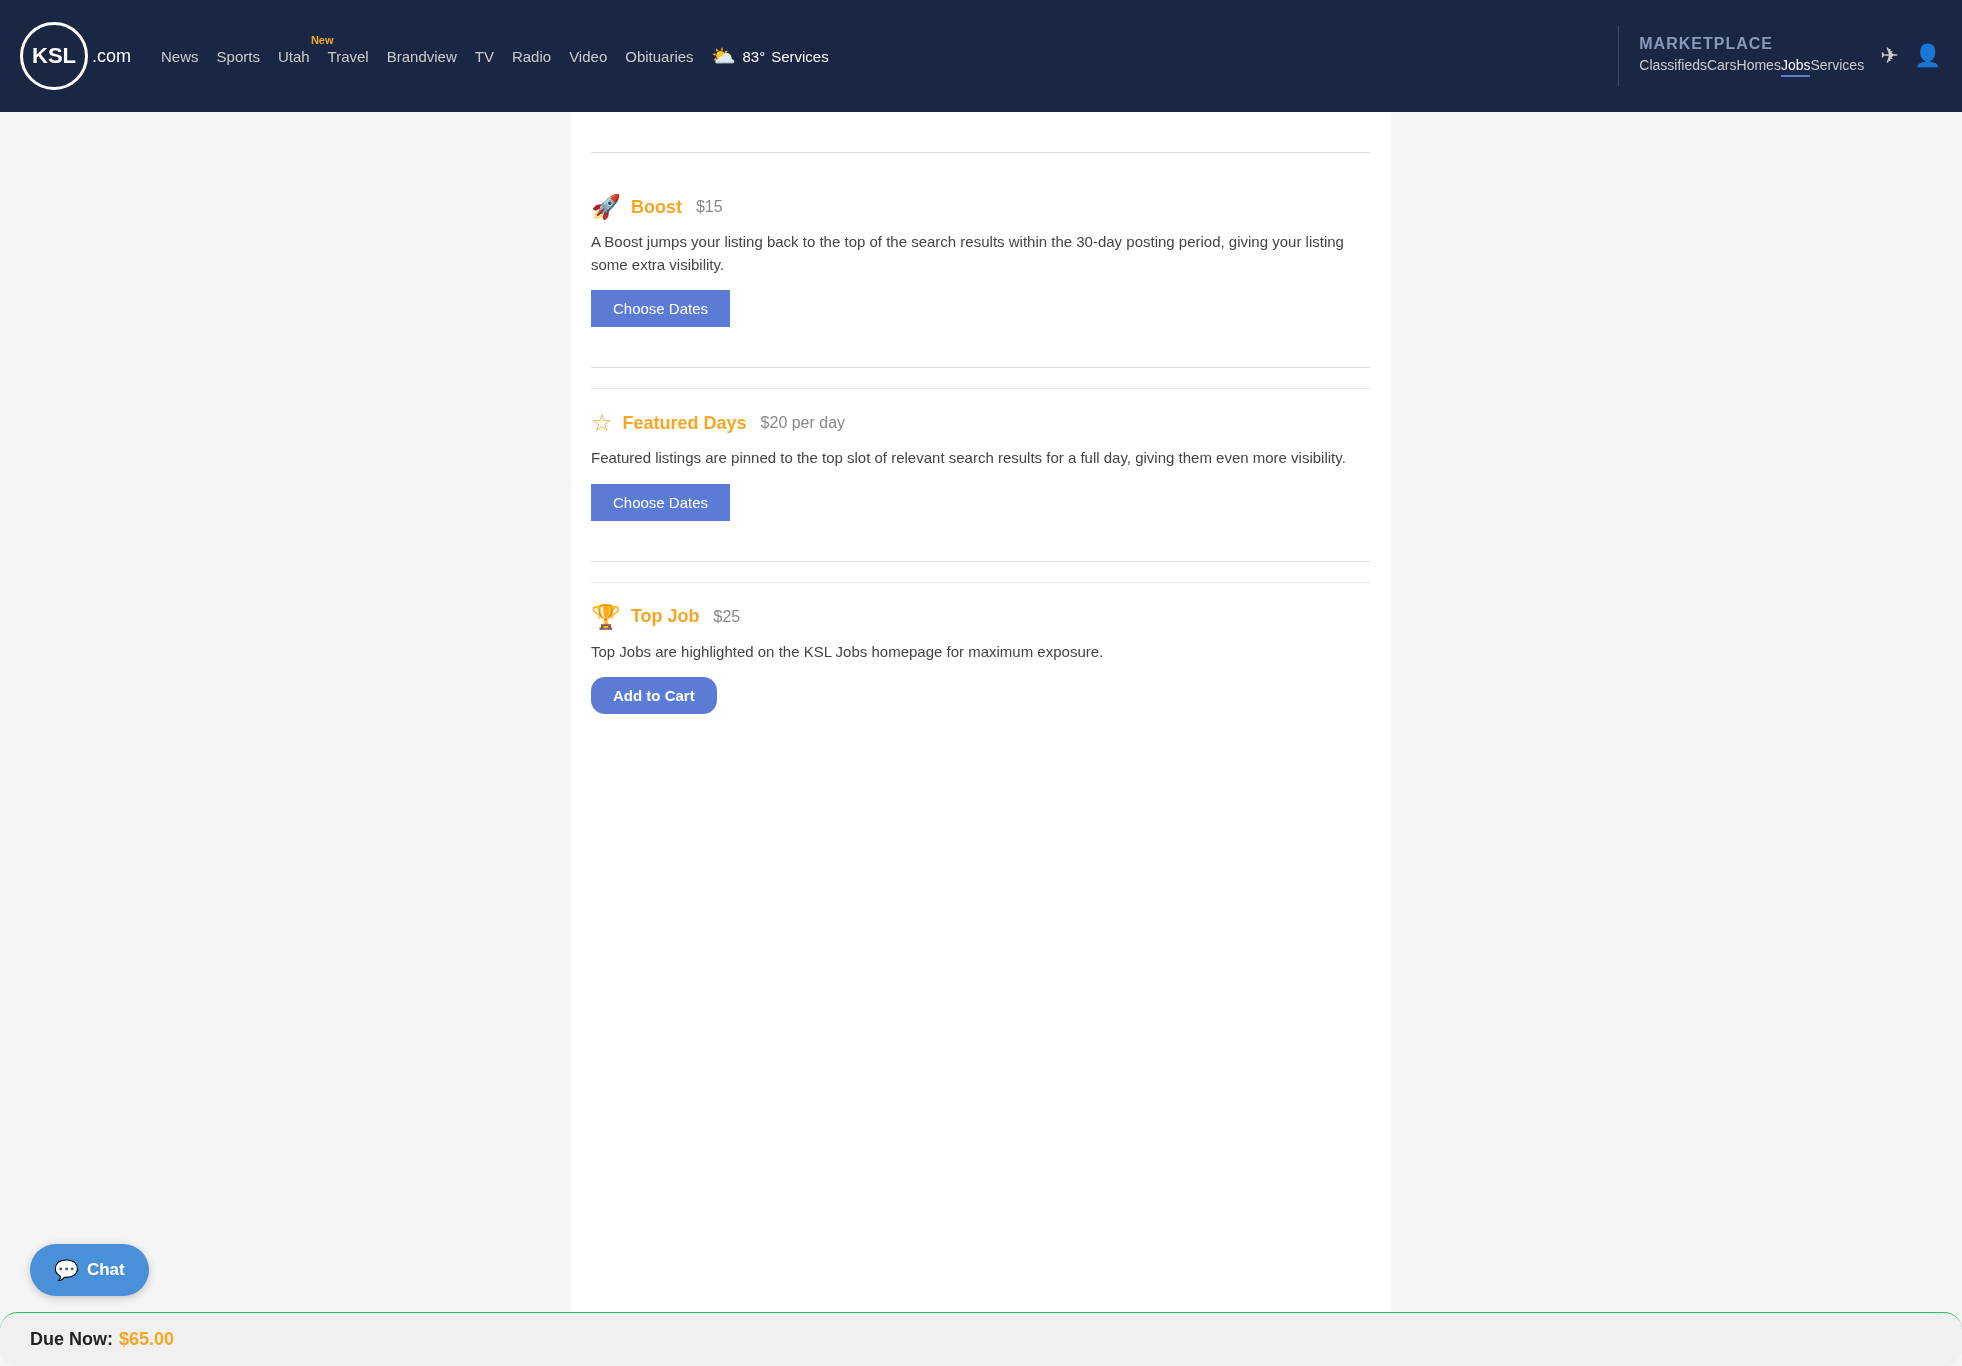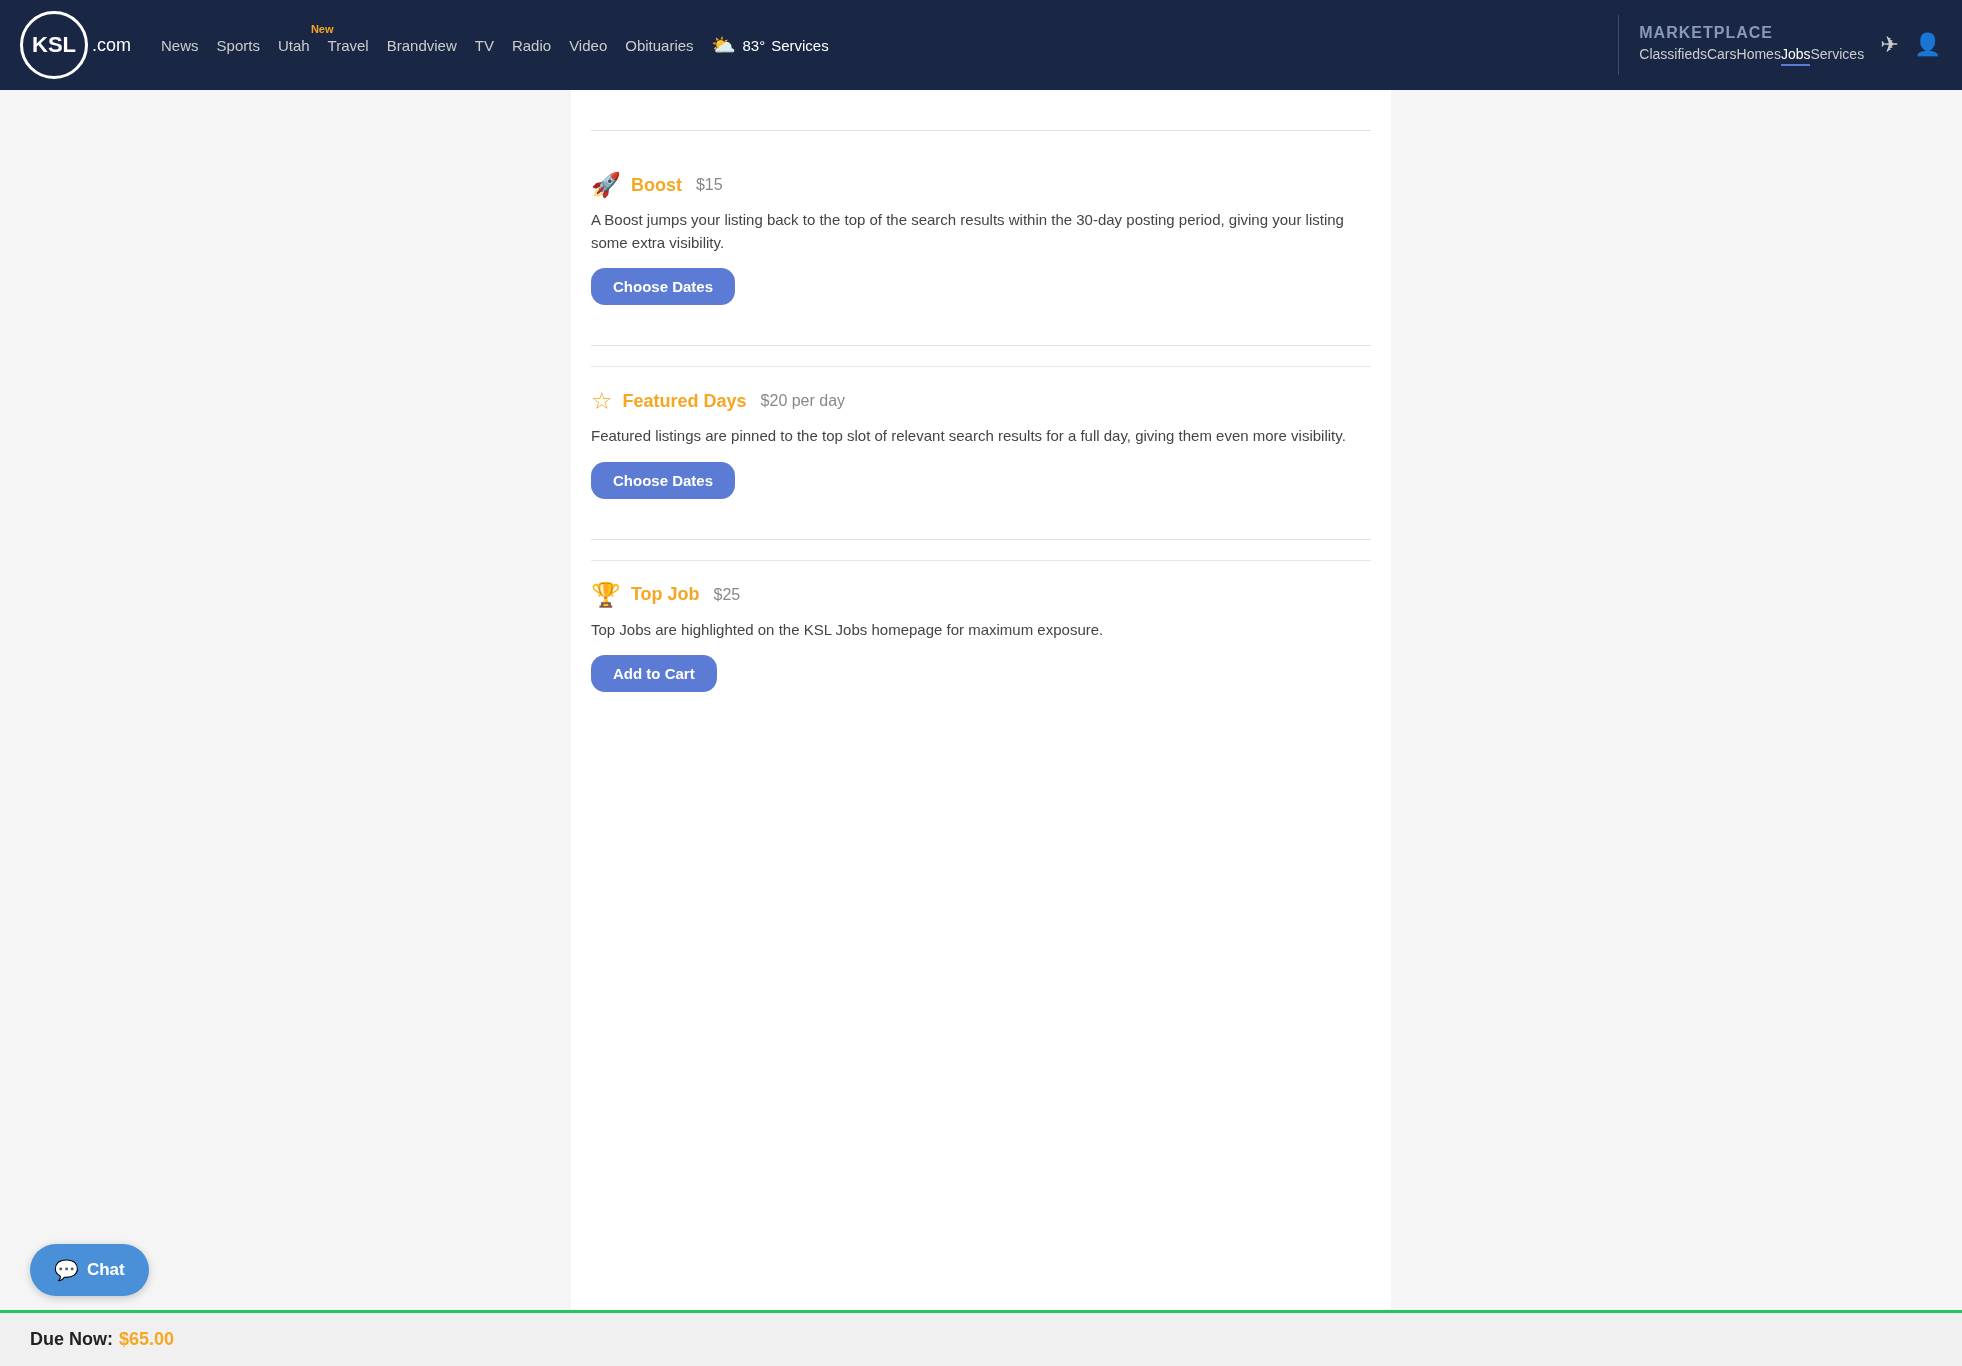--- a/index.html
+++ b/index.html
@@ -4,21 +4,21 @@
   <style>
     * { box-sizing: border-box; margin: 0; padding: 0; }
     body { font-family: Arial, sans-serif; background: #f5f5f5; min-height: 100vh; }
 
     
     .header {
       background: #1a2744;
       display: flex;
       align-items: center;
       padding: 0 20px;
-      height: 90px;
+      height: 112px;
       position: relative;
     }
     .logo-area {
       display: flex;
       align-items: center;
       margin-right: 30px;
       flex-shrink: 0;
     }
     .logo-circle {
       width: 68px;
@@ -194,46 +194,47 @@
       color: #444;
       line-height: 1.5;
       margin-bottom: 14px;
     }
     .choose-dates-btn {
       background: #5b7bd5;
       color: white;
       border: none;
       padding: 10px 22px;
       font-size: 15px;
-      font-weight: bold;
-      border-radius: 14px;
+      font-weight: normal;
+      border-radius: 0;
       cursor: pointer;
     }
     .add-to-cart-btn {
       background: #5b7bd5;
       color: white;
       border: none;
       padding: 10px 22px;
       font-size: 15px;
       font-weight: bold;
       border-radius: 14px;
       cursor: pointer;
     }
 
     
     .footer-bar {
       position: fixed;
       bottom: 0;
       left: 0;
       right: 0;
       background: #f0f0f0;
-      border-top: 3px solid #22c55e;
+      border-top: 1px solid #22c55e;
       padding: 16px 30px;
       display: flex;
       align-items: center;
+      border-radius: 18px;
     }
     .due-now-label {
       font-size: 18px;
       font-weight: bold;
       color: #222;
     }
     .due-now-amount {
       font-size: 18px;
       font-weight: bold;
       color: #f5a623;

